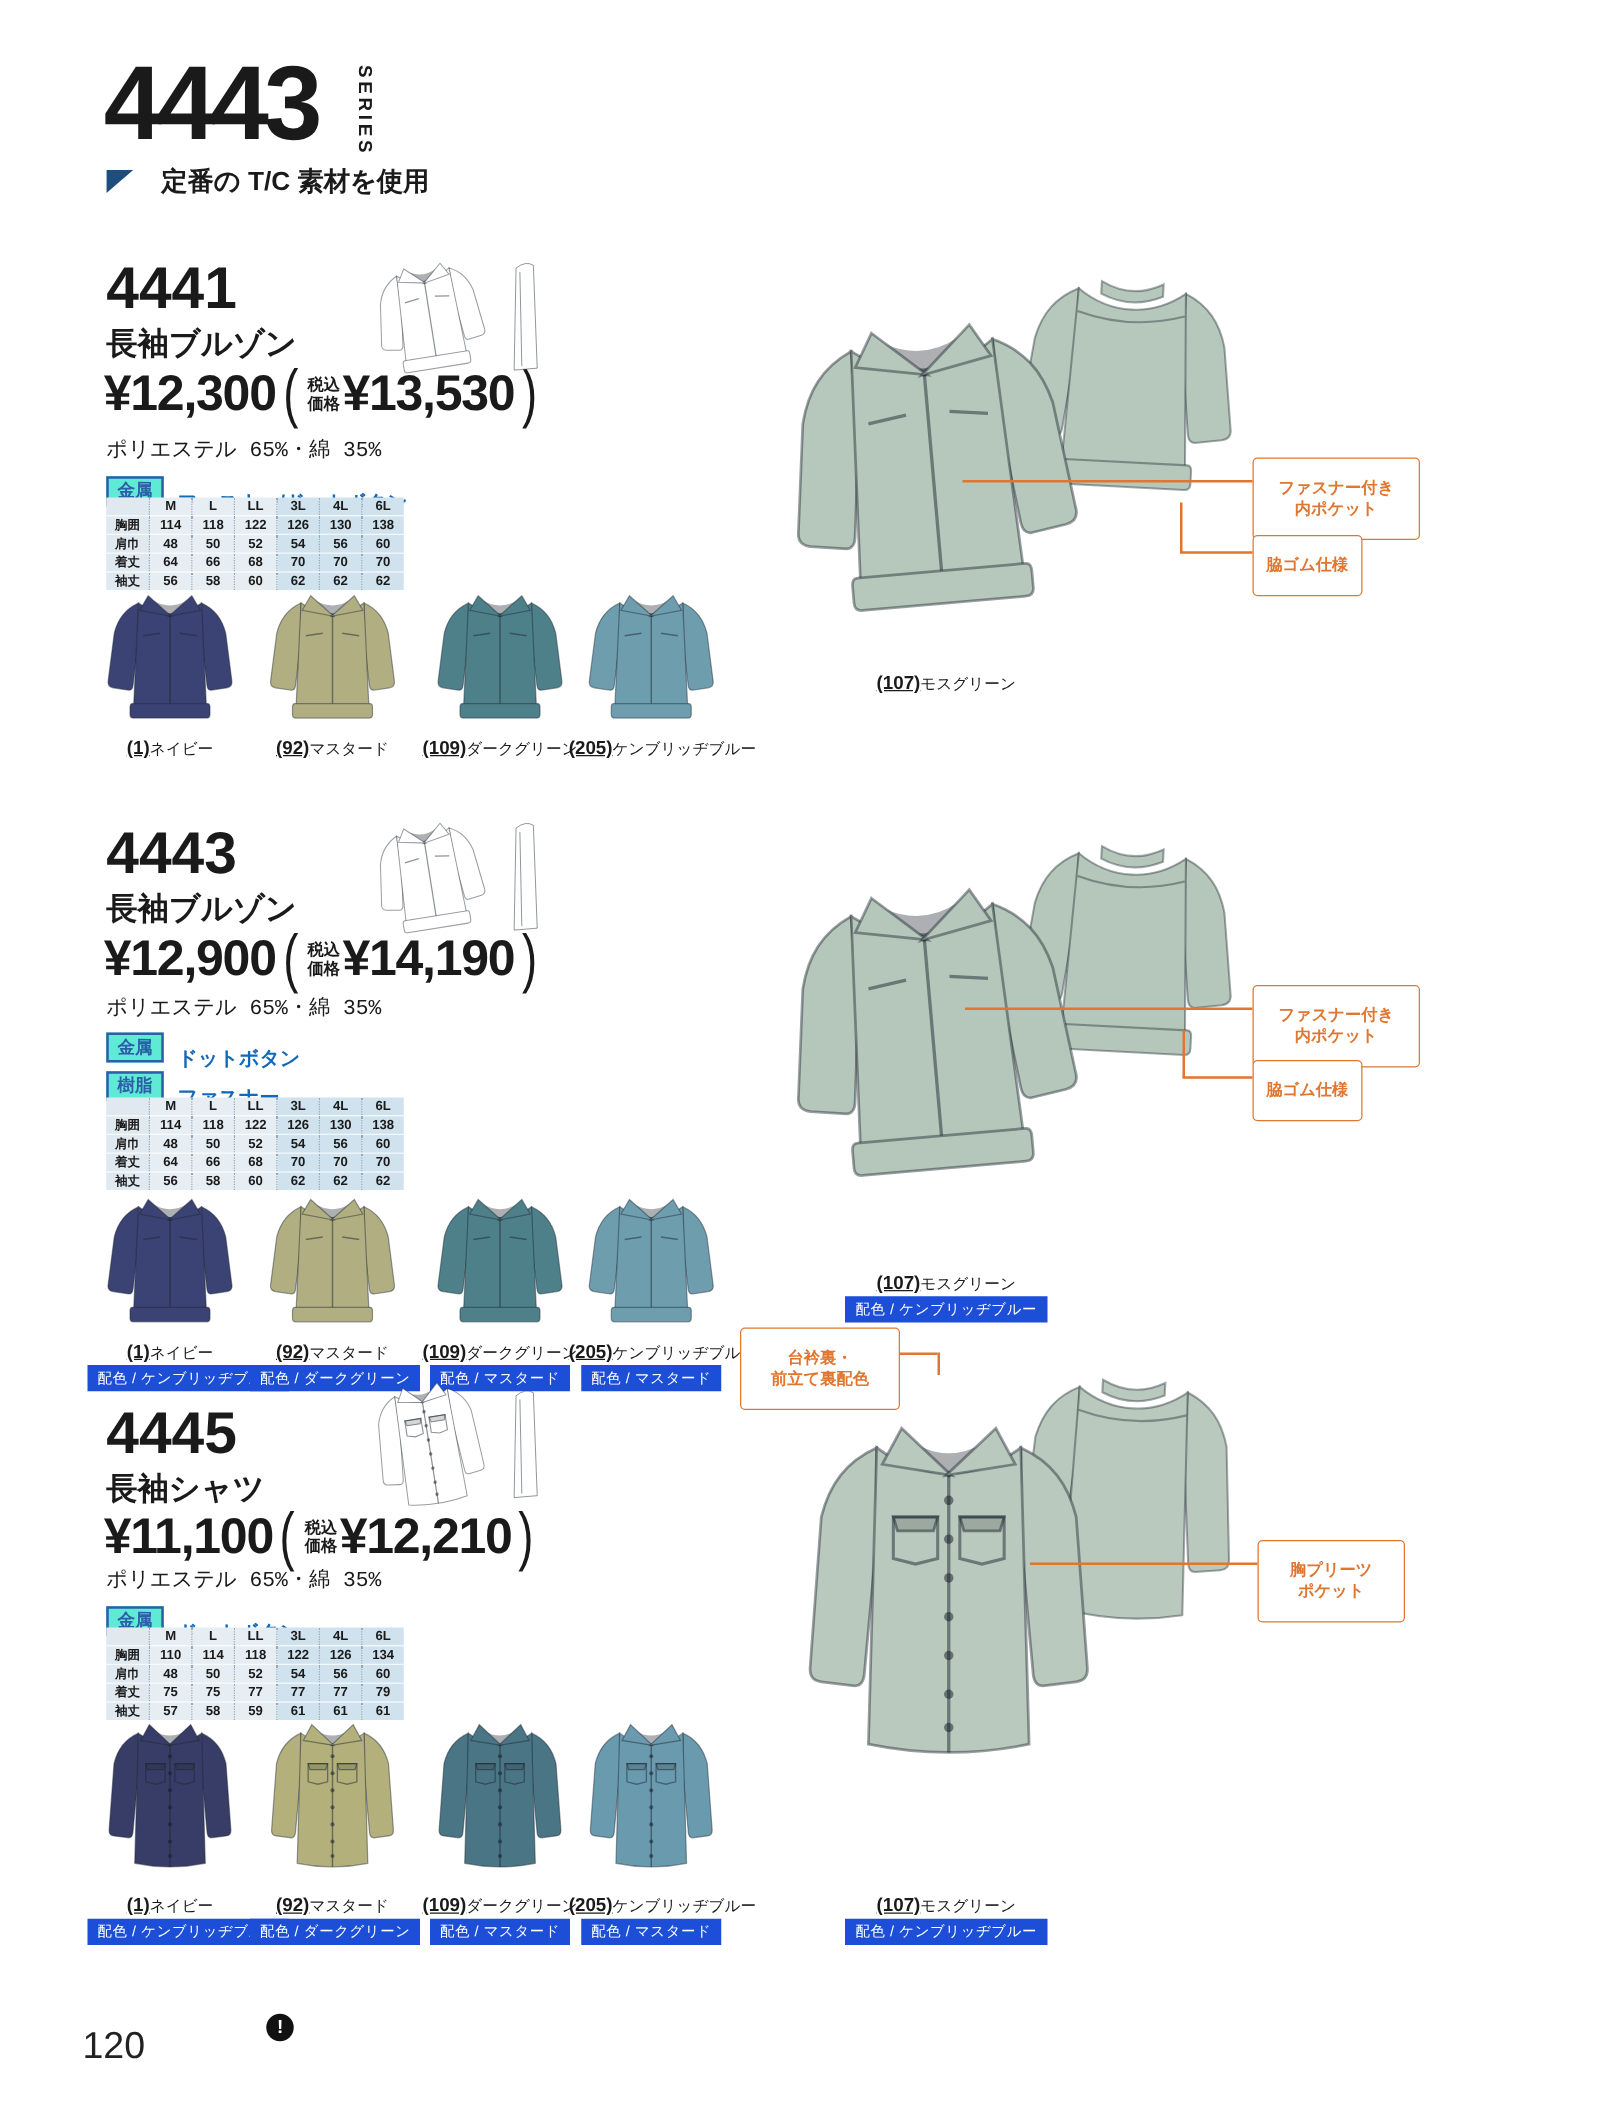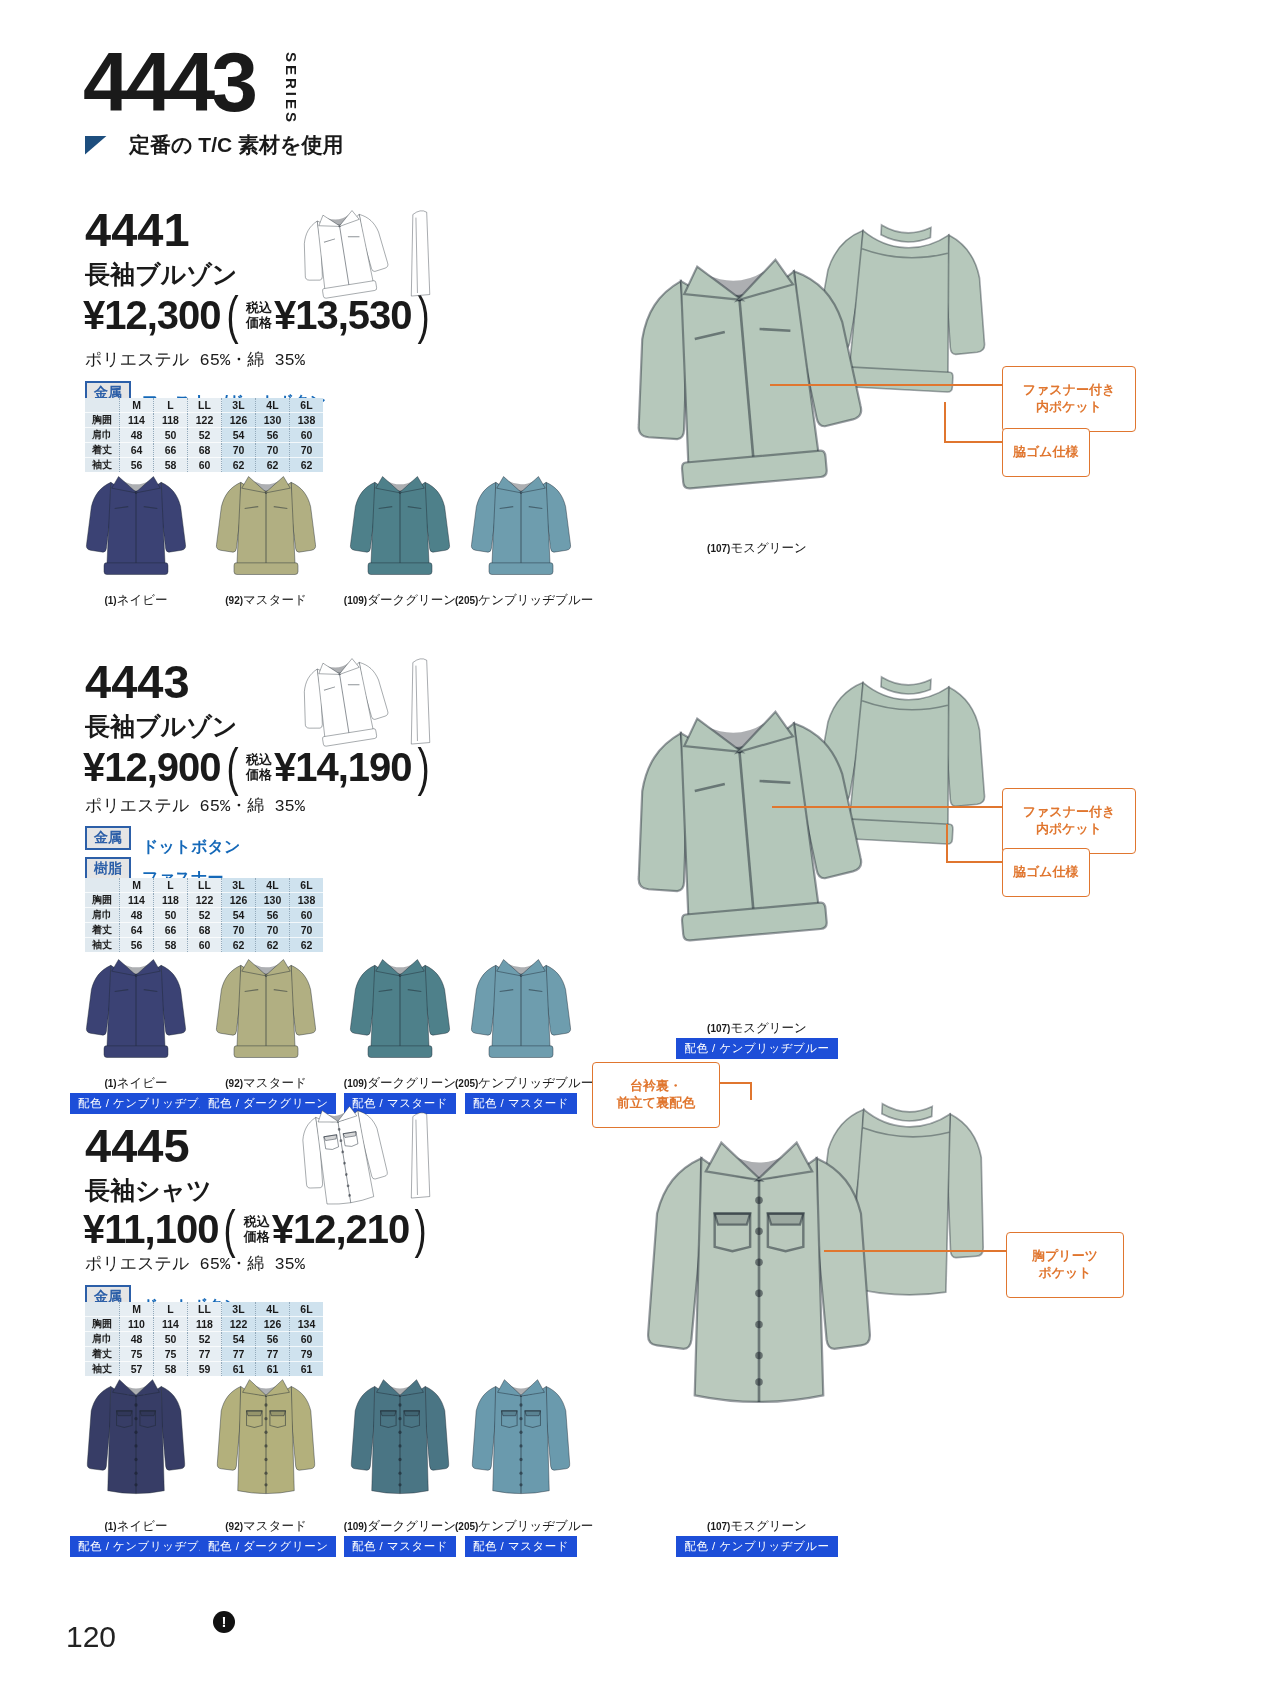--- a/index.html
+++ b/index.html
@@ -16,37 +16,37 @@
 
   
   .p-code{font-size:47px;font-weight:800;line-height:1;letter-spacing:0;}
   .p-name{font-size:25px;font-weight:600;}
   .price-row{display:flex;align-items:center;}
   .price-big{font-size:40px;font-weight:700;letter-spacing:-1px;}
   .paren{font-size:52px;font-weight:200;line-height:.9;margin:0 3px;transform:scaleX(.7);}
   .tax-note{display:flex;flex-direction:column;justify-content:center;font-size:13px;font-weight:600;line-height:1.2;margin:0 2px;}
   .material{font-size:17px;font-weight:500;font-family:Liberation Mono, monospace;}
   .spec-row{display:flex;align-items:center;gap:11px;}
-  .spec-tag{border:2px solid #2c5fa8;color:#2c5fa8;font-size:14px;font-weight:600;padding:1px 7px;background:#e5e5e5;}
+  .spec-tag{border:2px solid #2c5fa8;color:#2c5fa8;font-size:14px;font-weight:600;padding:1px 7px;background:#5eead4;}
   .spec-val{color:#1468b8;font-size:16px;font-weight:600;margin-top:20px;}
 
   
   table.size{border-collapse:collapse;table-layout:fixed;}
   table.size th,table.size td{width:33px;text-align:center;font-weight:700;font-size:10.5px;
       background:#e7eef3;border-left:1px dotted #93aabb;padding:0;height:12px;}
   table.size th{height:14px;}
   table.size .lbl{width:34px;background:#e0e9ef;border-left:none;font-size:10px;font-weight:600;}
   table.size .hl{background:#cfe2ee;}
   table.size tr+tr td{border-top:1px solid rgba(255,255,255,.75);}
 
   
   .swatch{position:absolute;width:132px;text-align:center;white-space:nowrap;}
   .swatch svg{display:block;margin:0 auto;}
   .cap{font-size:12.5px;}
-  .cap b{font-size:10px;font-weight:800;}
+  .cap b{font-size:15px;font-weight:800;text-decoration:underline;}
   .combo-tag{display:inline-block;background:#1d4ed8;color:#fff;font-size:11.5px;font-weight:500;
       padding:3px 8px;margin-top:1px;letter-spacing:.5px;}
 
   
   .main-cap{position:absolute;width:270px;text-align:center;}
 
   
   .callout{position:absolute;border:1.5px solid #e0762f;color:#e0762f;background:#fff;border-radius:4px;
       font-size:13px;font-weight:600;line-height:1.3;padding:15px 10px;text-align:center;z-index:5;}
   .callout span{display:block;}

